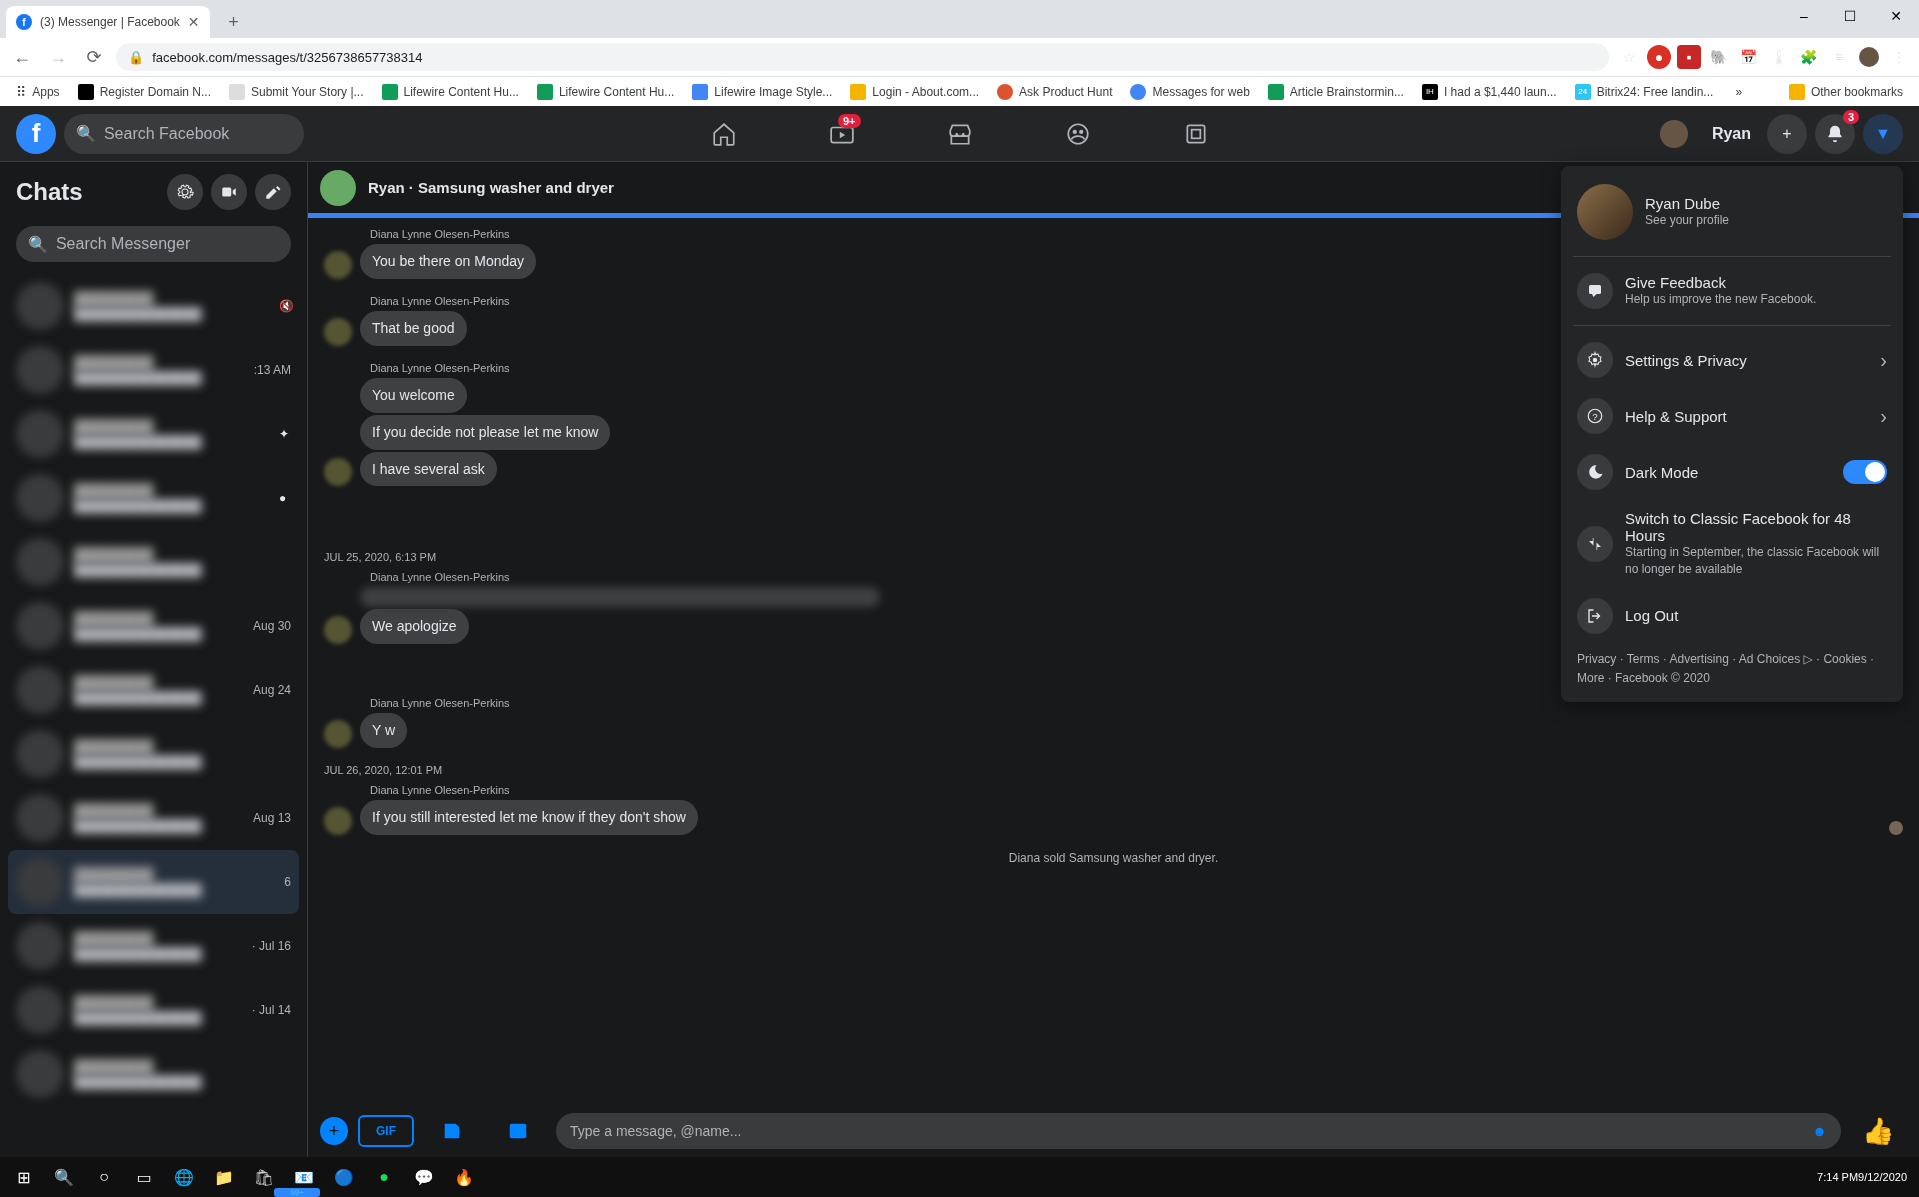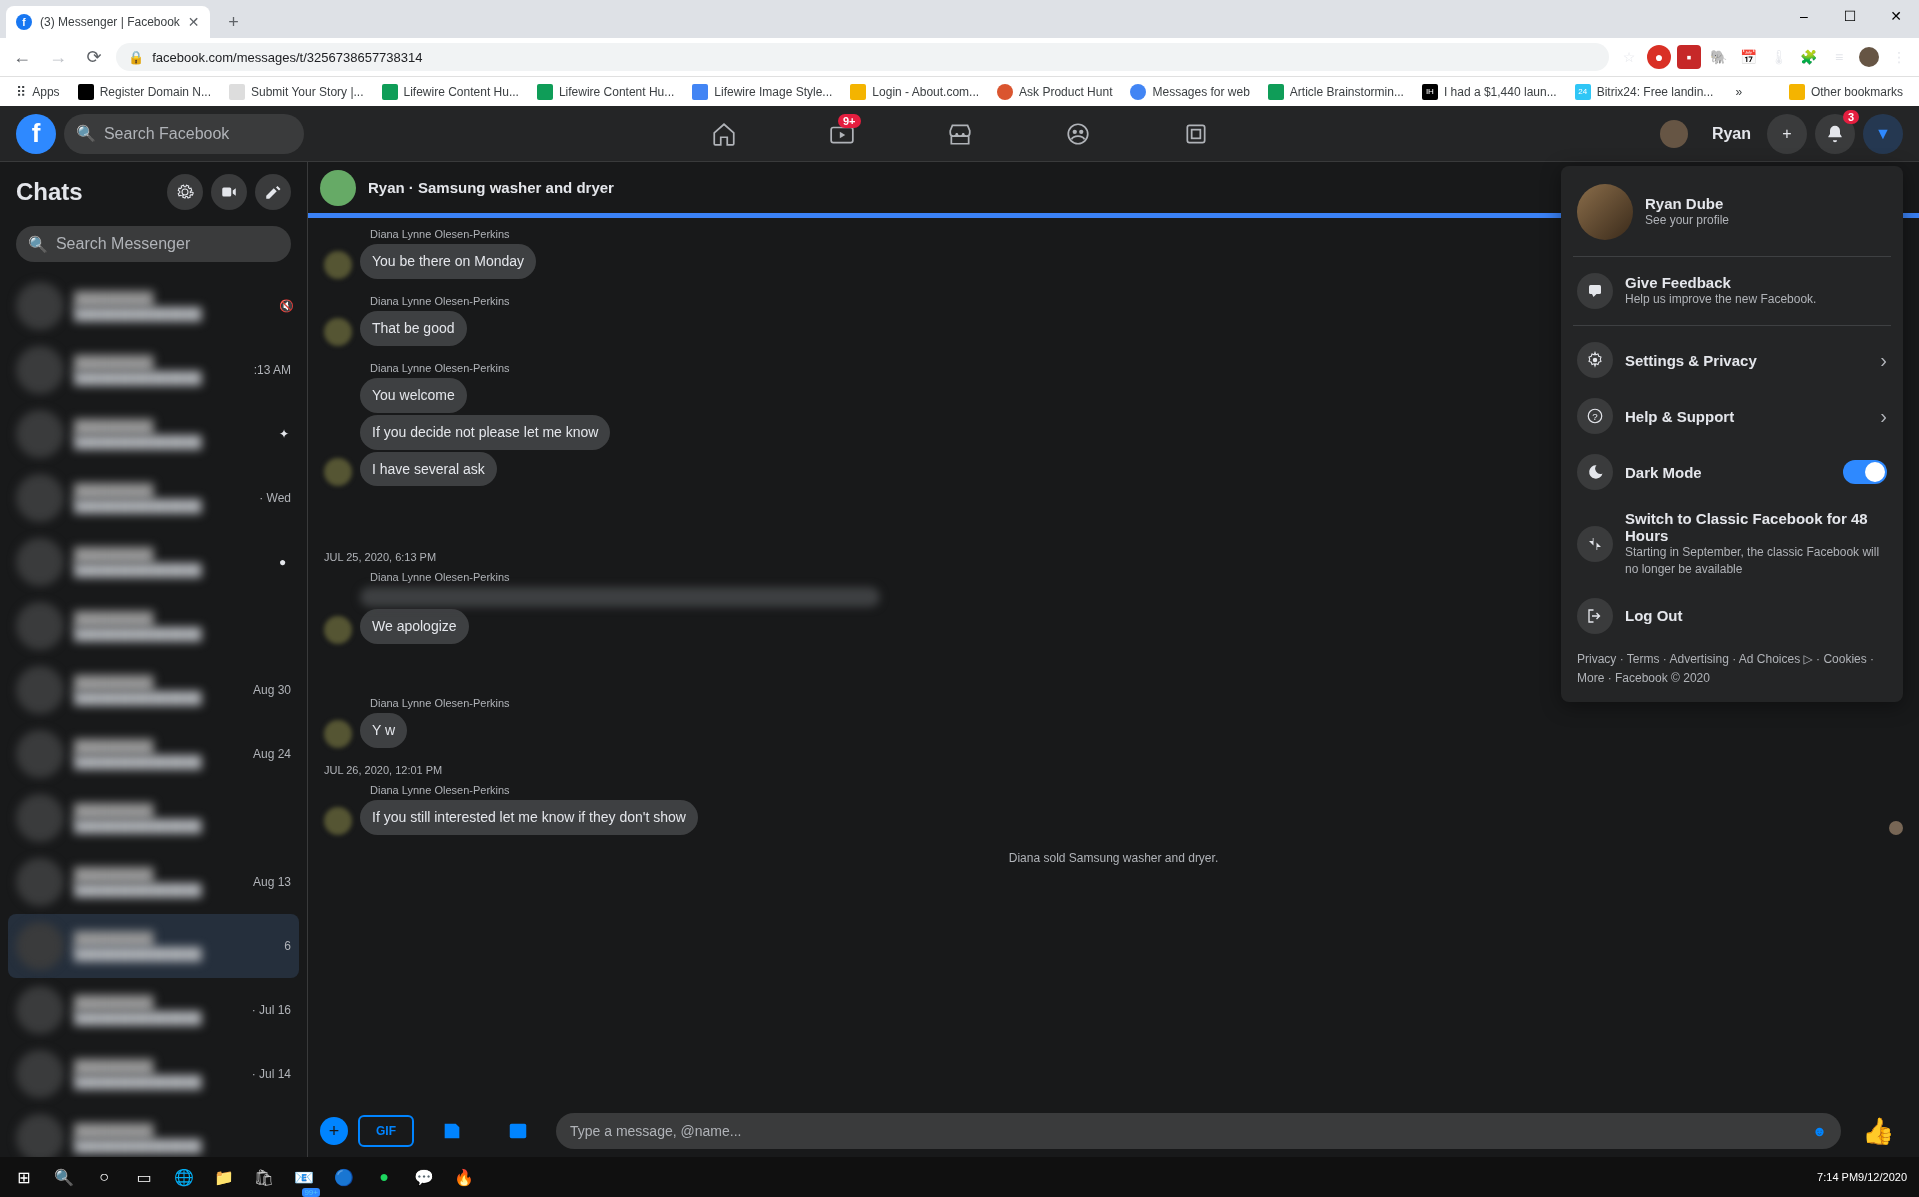--- a/index.html
+++ b/index.html
@@ -80,21 +80,21 @@
 .comp-input { flex:1; height:36px; background:#3a3b3c; border-radius:18px; padding:0 14px; display:flex; align-items:center; color:#b0b3b8; font-size:14px; gap:8px;}
 .comp-input .smile { margin-left:auto; color:#0084ff;}
 
 
 .account-menu { position:absolute; top:4px; right:16px; width:342px; background:#242526; border-radius:8px; box-shadow:0 4px 20px rgba(0,0,0,.4); padding:8px; z-index:50;}
 .am-row { display:flex; align-items:center; gap:12px; padding:10px 8px; border-radius:6px;}
 .am-divider { border:0; border-top:1px solid #3e4042; margin:6px 4px;}
 .am-avatar { width:56px; height:56px; border-radius:50%; background:linear-gradient(135deg,#8a6d4a,#3a2a1a);}
 .am-icon { width:36px; height:36px; border-radius:50%; background:#3a3b3c; display:flex; align-items:center; justify-content:center; flex-shrink:0;}
 .am-text { flex:1;}
-.am-title { font-size:15px; font-weight:700; color:#e4e6eb;}
+.am-title { font-size:15px; font-weight:400; color:#e4e6eb;}
 .am-sub { font-size:12px; color:#b0b3b8; line-height:1.4;}
 .am-chevron { color:#b0b3b8; font-size:20px;}
 .toggle { width:44px; height:24px; background:#2e89ff; border-radius:12px; position:relative;}
 .toggle::after { content:''; position:absolute; right:2px; top:2px; width:20px; height:20px; background:#fff; border-radius:50%;}
 .am-footer { font-size:12px; color:#b0b3b8; padding:6px 8px; line-height:1.6;}
 
 
 .taskbar { position:absolute; bottom:0; left:0; right:0; height:40px; background:#101010; display:flex; align-items:center; padding:0 4px;}
 .tb-item { width:40px; height:40px; display:flex; align-items:center; justify-content:center; color:#fff;}
 .tb-right { margin-left:auto; display:flex; align-items:center; gap:10px; padding-right:8px; font-size:11px; color:#fff; text-align:right;}
@@ -313,29 +313,20 @@
     </div>
     <div class="chat-time"></div>
     <div class="chat-status">✦</div>
   </div>
         <div class="chat-item">
     <div class="chat-avatar"></div>
     <div class="chat-info">
       <div class="chat-name">████████</div>
       <div class="chat-preview">███████████████</div>
     </div>
-    <div class="chat-time">· Wed</div>
-
-  </div>
-        <div class="chat-item">
-    <div class="chat-avatar"></div>
-    <div class="chat-info">
-      <div class="chat-name">████████</div>
-      <div class="chat-preview">███████████████</div>
-    </div>
     <div class="chat-time"></div>
     <div class="chat-status">●</div>
   </div>
         <div class="chat-item">
     <div class="chat-avatar"></div>
     <div class="chat-info">
       <div class="chat-name">████████</div>
       <div class="chat-preview">███████████████</div>
     </div>
     <div class="chat-time"></div>
@@ -604,21 +595,21 @@
 </div>
 
 <div class="taskbar">
   <div class="tb-item">⊞</div>
   <div class="tb-item">🔍</div>
   <div class="tb-item">○</div>
   <div class="tb-item">▭</div>
   <div class="tb-item" style="color:#29a7de">🌐</div>
   <div class="tb-item" style="color:#ffd04c">📁</div>
   <div class="tb-item" style="color:#ccc">🛍</div>
-  <div class="tb-item" style="color:#4fc3f7;position:relative">📧<span style="position:absolute;bottom:0;right:4px;background:#2e89ff;font-size:8px;padding:0 2px;border-radius:3px">99+</span></div>
+  <div class="tb-item" style="color:#4fc3f7;position:relative">📧<span style="position:absolute;bottom:0;right:4px;background:#2e89ff;font-size:8px;padding:0 16px;border-radius:3px">99+</span></div>
   <div class="tb-item">🔵</div>
   <div class="tb-item" style="color:#1ed760">●</div>
   <div class="tb-item" style="color:#0084ff">💬</div>
   <div class="tb-item" style="color:#e53935">🔥</div>
   <div class="tb-right">
     <div class="clock">
       <span>7:14 PM</span>
       <span>9/12/2020</span>
     </div>
   </div>

